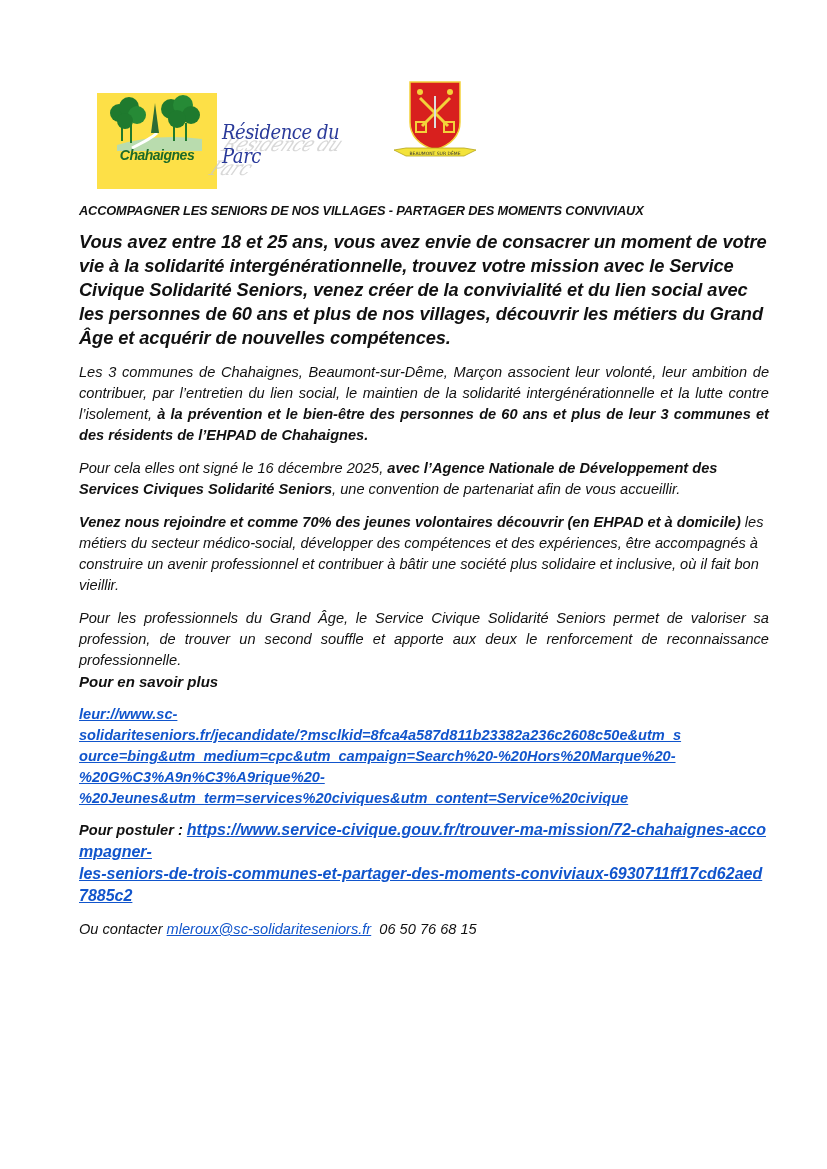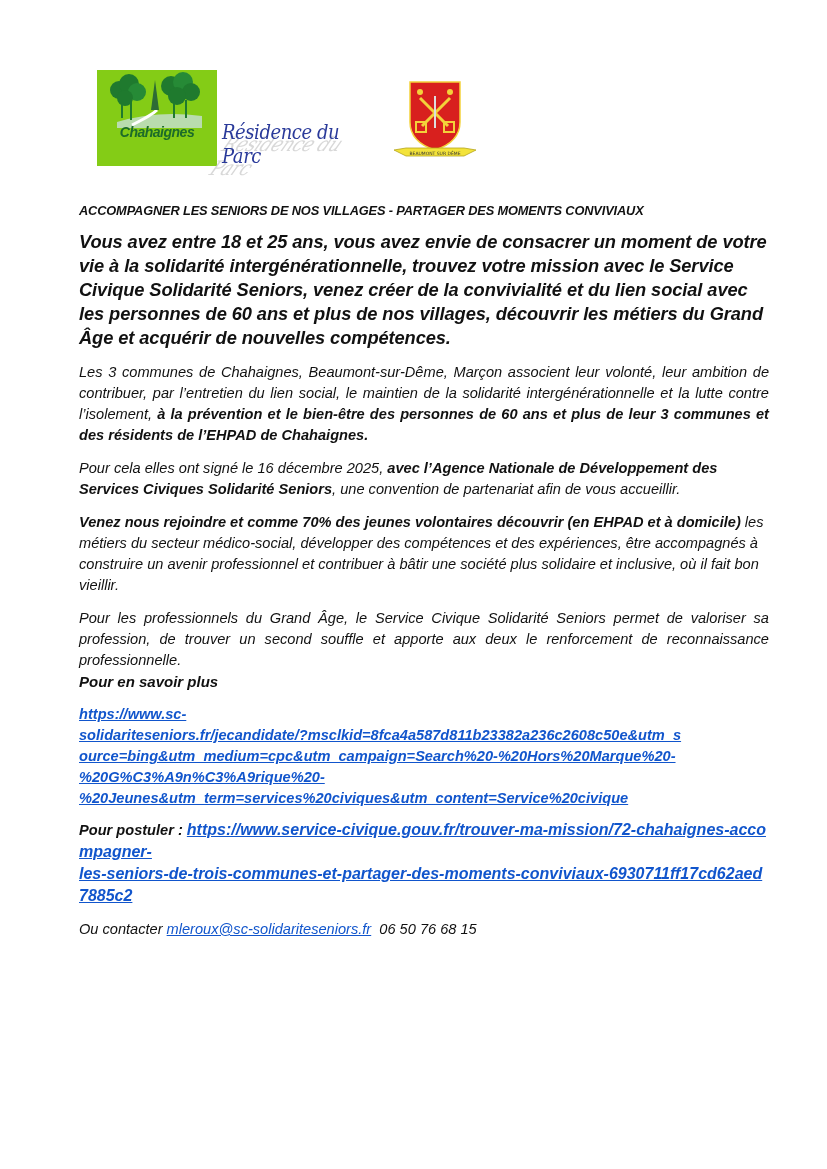--- a/index.html
+++ b/index.html
@@ -3,21 +3,21 @@
 <meta charset="utf-8">
 <style>
   * { margin: 0; padding: 0; box-sizing: border-box; }
   html, body { width: 827px; height: 1169px; background: #ffffff; overflow: hidden; }
   body { position: relative; font-family: "Liberation Sans", sans-serif; color: #111111; }
 
   .logos { position: absolute; left: 0; top: 0; width: 827px; height: 190px; }
   .logo { position: absolute; }
 
   
-  #logo-chahaignes { left: 97px; top: 70px; width: 120px; height: 96px; background: #84cc16; }
+  #logo-chahaignes { left: 97px; top: 93px; width: 120px; height: 96px; background: #fde047; }
   #logo-chahaignes .caption { position: absolute; left: 0; width: 100%; top: 54px; text-align: center;
     font-family: "Liberation Sans", sans-serif; font-weight: bold; font-style: italic; font-size: 14px; color: #1c6b2a; letter-spacing: -0.5px; }
 
   
   #logo-residence { left: 218px; top: 110px; width: 155px; height: 50px; }
   #logo-residence .script { position: absolute; left: 4px; top: 10px; font-family: "DejaVu Serif", serif;
     font-style: italic; font-size: 20px; color: #2a3a9a; letter-spacing: -0.5px; transform: scaleX(0.9); transform-origin: left; }
   #logo-residence .shadow { position: absolute; left: 0px; top: 22px; font-family: "DejaVu Serif", serif;
     font-style: italic; font-size: 20px; color: #c8c8c8; letter-spacing: -0.5px; transform: scaleX(0.9) skewX(-30deg); transform-origin: left; opacity: 0.7; }
 
@@ -104,21 +104,21 @@
   <p class="body"><span>Pour cela elles ont signé le 16 décembre 2025, </span><b>avec l’Agence Nationale de Développement des Services Civiques Solidarité Seniors</b><span>, une convention de partenariat afin de vous accueillir.</span></p>
 
   <p class="body"><b>Venez nous rejoindre et comme 70% des jeunes volontaires découvrir (en EHPAD et à domicile)</b><span> les métiers du secteur médico-social, développer des compétences et des expériences, être accompagnés à construire un avenir professionnel et contribuer à bâtir une société plus solidaire et inclusive, où il fait bon vieillir.</span></p>
 
   <p class="body justify">Pour les professionnels du Grand Âge, le Service Civique Solidarité Seniors permet de valoriser sa profession, de trouver un second souffle et apporte aux deux le renforcement de reconnaissance professionnelle.</p>
 
   <div class="more-label">Pour en savoir plus</div>
 
   <div class="link-block">
     <a class="link" href="#">
-      <span>https://www.sc-</span><br>
+      <span>leur://www.sc-</span><br>
       <span>solidariteseniors.fr/jecandidate/?msclkid=8fca4a587d811b23382a236c2608c50e&amp;utm_s</span><br>
       <span>ource=bing&amp;utm_medium=cpc&amp;utm_campaign=Search%20-%20Hors%20Marque%20-</span><br>
       <span>%20G%C3%A9n%C3%A9rique%20-</span><br>
       <span>%20Jeunes&amp;utm_term=services%20civiques&amp;utm_content=Service%20civique</span>
     </a>
   </div>
 
   <div class="postuler">
     <span class="lbl">Pour postuler : </span><a class="link" href="#"><span>https://www.service-civique.gouv.fr/trouver-ma-mission/72-chahaignes-accompagner-</span><br><span>les-seniors-de-trois-communes-et-partager-des-moments-conviviaux-6930711ff17cd62aed7885c2</span></a>
   </div>

